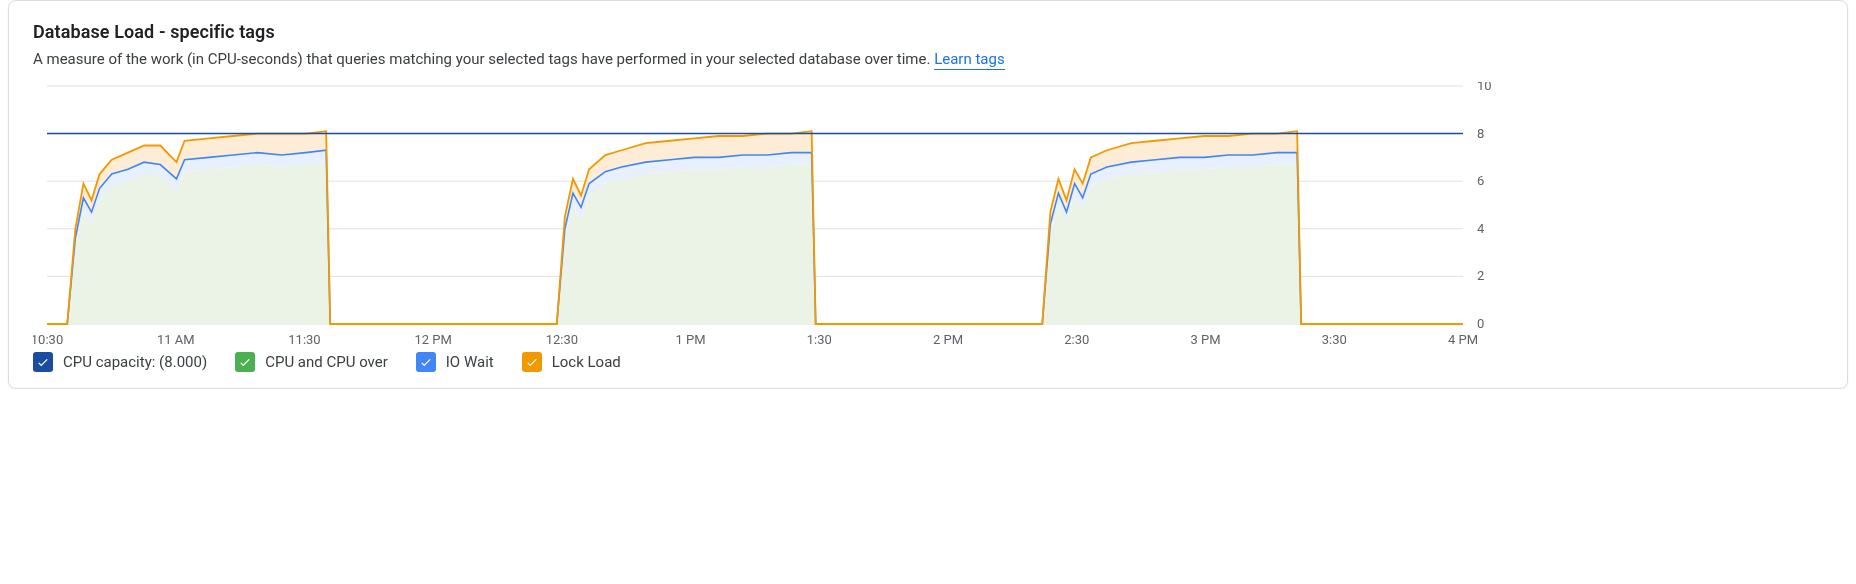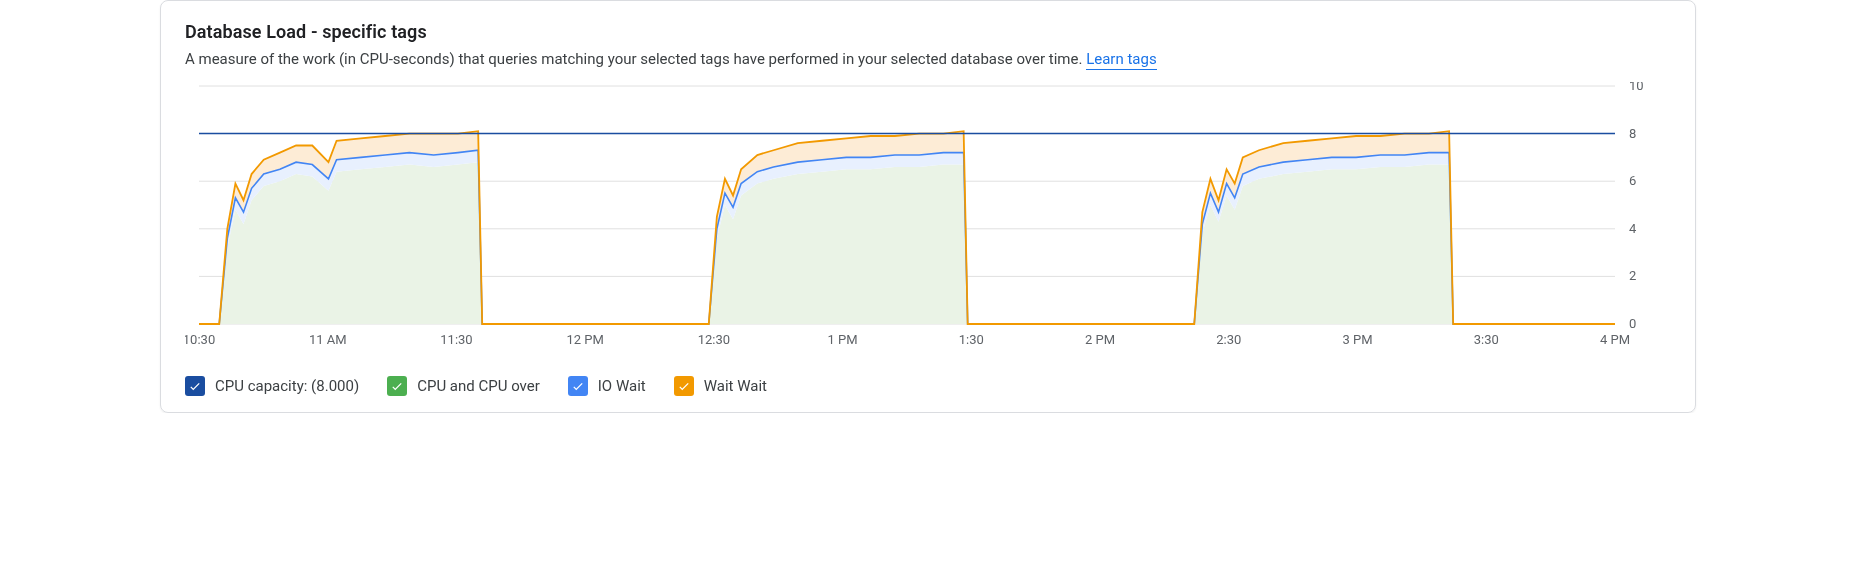--- a/index.html
+++ b/index.html
@@ -5,21 +5,21 @@
   html, body {
     margin: 0;
     padding: 0;
     font-family: Roboto, "Helvetica Neue", Arial, sans-serif;
     color: #202124;
     font-size: 14px;
     background: #fff;
   }
   .card {
     box-sizing: border-box;
-    width: 1536px;
+    width: 1840px;
     margin: 0 auto;
     border: 1px solid #dadce0;
     border-radius: 8px;
     padding: 20px 24px 16px 24px;
     box-shadow: 0 1px 2px rgba(60,64,67,0.08);
     position: relative;
   }
   .title {
     font-size: 18px;
     font-weight: 600;
@@ -40,21 +40,21 @@
   .chart-wrap {
     position: relative;
     width: 100%;
     height: 270px;
   }
   svg { display:block; }
   .legend {
     display: flex;
     align-items: center;
     gap: 28px;
-    margin-top: 24px;
+    margin-top: 0;
     font-size: 15px;
     color: #3c4043;
   }
   .legend-item {
     display: flex;
     align-items: center;
     gap: 10px;
   }
   .check {
     width: 20px;
@@ -141,16 +141,16 @@
           </svg>
       </span>
       <span>IO Wait</span>
     </div>
     <div class="legend-item">
       <span class="check" id="check-lock" style="background: rgb(242, 153, 0);">
         <svg viewBox="0 0 24 24">
             <path fill="currentColor" d="M9 16.2l-3.5-3.5L4 14.2 9 19.2 20 8.2l-1.5-1.5z"></path>
           </svg>
       </span>
-      <span>Wait Wait</span>
+      <span>Lock Load</span>
     </div>
   </div>
 </div>
 
 </body></html>

